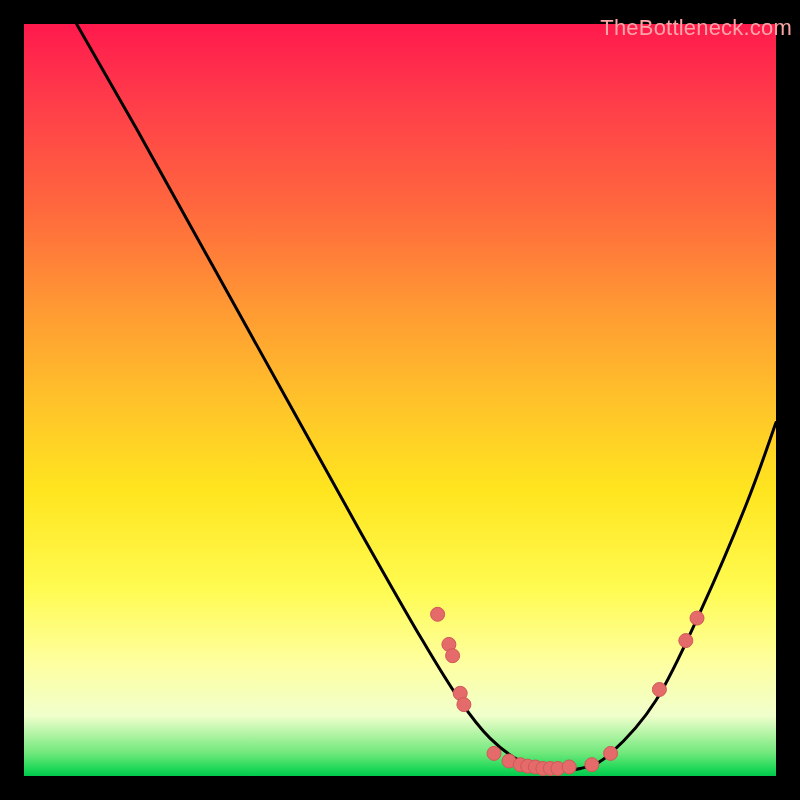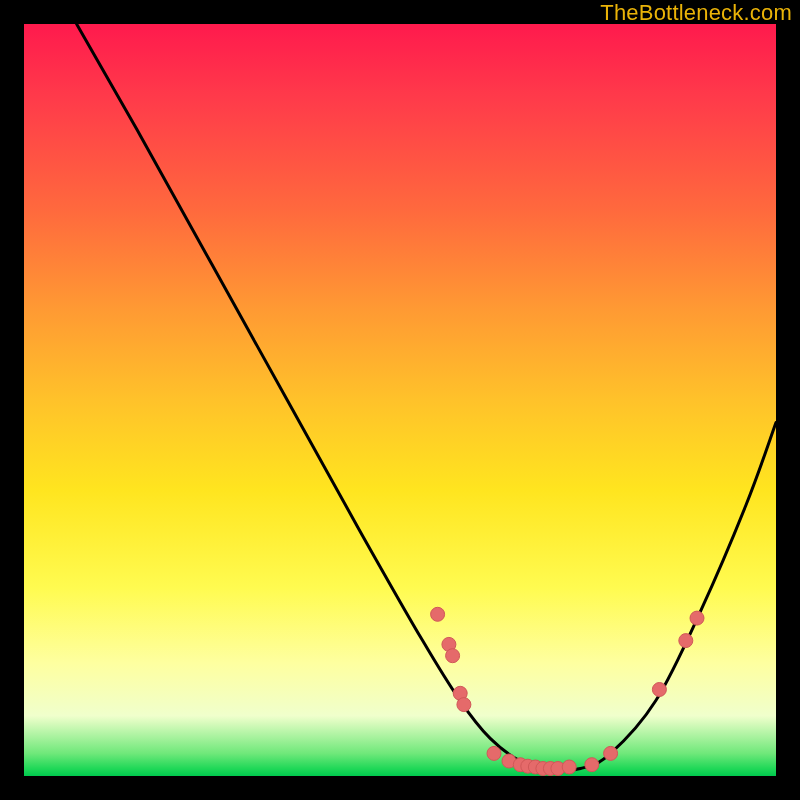--- a/index.html
+++ b/index.html
@@ -51,23 +51,23 @@
   }
   .curve-svg {
     position: absolute;
     left: 0;
     top: 0;
     width: 752px;
     height: 752px;
   }
   .watermark {
     position: absolute;
-    top: 0;
+    top: 15px;
     right: 8px;
-    color: #eab308;
+    color: #fca5a5;
     font-size: 22px;
     font-weight: 500;
     letter-spacing: 0.2px;
     user-select: none;
     margin-left: 20px;
   }
 </style>
 </head>
 <body>
 

